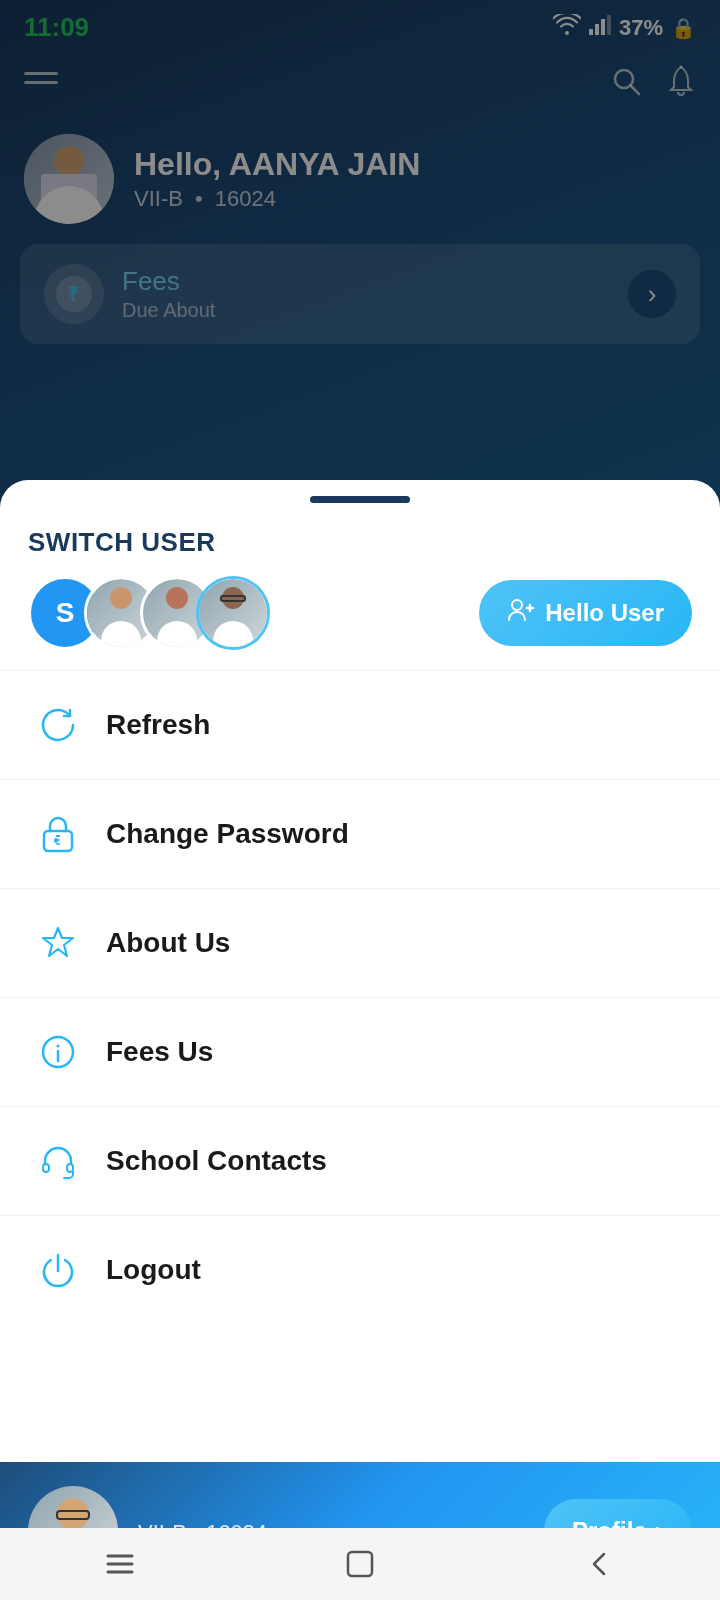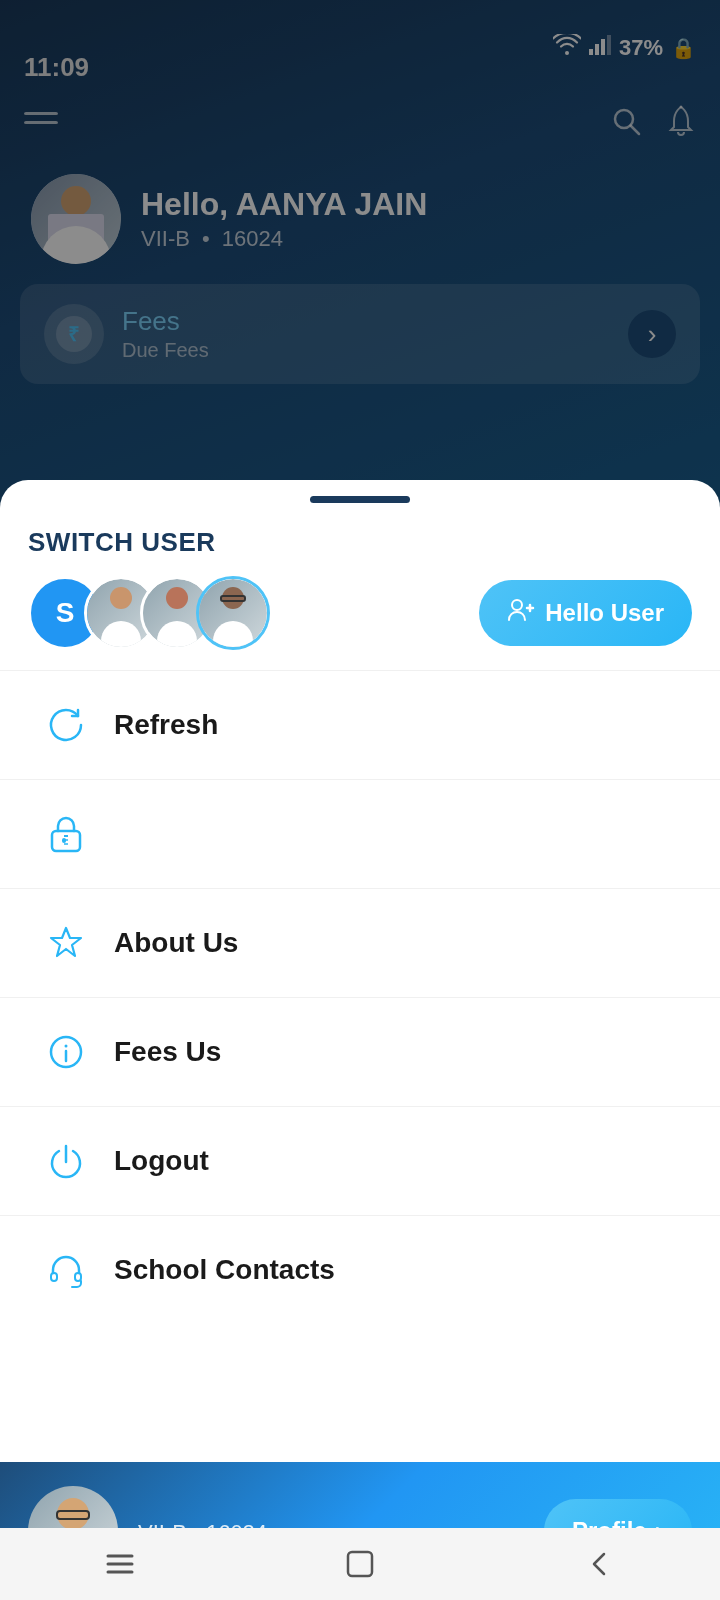--- a/index.html
+++ b/index.html
@@ -27,21 +27,21 @@
       display: flex;
       justify-content: space-between;
       align-items: center;
       padding: 12px 24px;
       color: white;
       font-size: 26px;
       font-weight: 600;
       position: relative;
       z-index: 1;
     }
-    .status-bar-left { color: #e5e5e5; margin-top: 40px; }
+    .status-bar-left { color: #22c55e; }
     .status-bar-right {
       display: flex;
       align-items: center;
       gap: 8px;
       font-size: 22px;
     }
 
     
     .top-nav {
       display: flex;
@@ -52,21 +52,21 @@
       z-index: 1;
     }
     .hamburger-icon { color: rgba(255,255,255,0.7); font-size: 28px; }
     .nav-icons { display: flex; gap: 24px; }
     .nav-icon { color: rgba(255,255,255,0.7); font-size: 28px; }
 
     
     .user-greeting {
       display: flex;
       align-items: center;
-      padding: 20px 31px;
+      padding: 20px 24px;
       position: relative;
       z-index: 1;
     }
     .user-avatar-bg {
       width: 90px; height: 90px;
       border-radius: 50%;
       background: #b0c4d8;
       overflow: hidden;
       margin-right: 20px;
       display: flex; align-items: center; justify-content: center;
@@ -223,21 +223,21 @@
     }
 
     
     .menu-list {
       flex: 1;
       overflow: hidden;
     }
     .menu-item {
       display: flex;
       align-items: center;
-      padding: 28px 40px;
+      padding: 28px 32px;
       border-bottom: 1px solid #f0f0f0;
       cursor: pointer;
     }
     .menu-item:last-child { border-bottom: none; }
     .menu-item-icon {
       width: 52px; height: 52px;
       display: flex; align-items: center; justify-content: center;
       margin-right: 22px;
       color: #29b6f6;
       font-size: 32px;
@@ -411,21 +411,21 @@
 
 <div class="fee-card">
   <div class="fee-icon">
     <svg width="38" height="38" viewBox="0 0 38 38" fill="none">
       <circle cx="19" cy="19" r="18" fill="rgba(255,255,255,0.2)"></circle>
       <text x="19" y="26" text-anchor="middle" fill="#4fc3f7" font-size="20" font-weight="bold">₹</text>
     </svg>
   </div>
   <div class="fee-info">
     <div class="fee-label">Fees</div>
-    <div class="fee-due">Due Fees</div>
+    <div class="fee-due">Due About</div>
   </div>
   <div class="fee-arrow">›</div>
 </div>
 
 <div class="overlay-dim"></div>
 
 <div class="bottom-sheet">
 
   <div class="sheet-handle-bar">
     <div class="sheet-handle"></div>
@@ -490,64 +490,65 @@
       <div class="menu-item-icon">
         <svg width="36" height="38" viewBox="0 0 36 38" fill="none">
           <rect x="4" y="16" width="28" height="20" rx="4" stroke="#29b6f6" stroke-width="2.5" fill="none"></rect>
           <path d="M10 16v-5a8 8 0 0 1 16 0v5" stroke="#29b6f6" stroke-width="2.5" fill="none" stroke-linecap="round"></path>
           <rect x="14" y="23" width="4" height="5" rx="2" fill="#29b6f6"></rect>
           <line x1="16" y1="21" x2="20" y2="21" stroke="#29b6f6" stroke-width="2"></line>
           <line x1="16" y1="25" x2="20" y2="25" stroke="#29b6f6" stroke-width="1.5"></line>
           <line x1="16" y1="29" x2="20" y2="29" stroke="#29b6f6" stroke-width="1.5"></line>
         </svg>
       </div>
+      <span class="menu-item-label">Change Password</span>
     </div>
 
     <div class="menu-item">
       <div class="menu-item-icon">
         <svg width="38" height="38" viewBox="0 0 38 38" fill="none">
           <polygon points="19,4 23,14 34,14 25,21 28,32 19,25 10,32 13,21 4,14 15,14" stroke="#29b6f6" stroke-width="2.2" fill="none" stroke-linejoin="round"></polygon>
         </svg>
       </div>
       <span class="menu-item-label">About Us</span>
     </div>
 
     <div class="menu-item">
       <div class="menu-item-icon">
         <svg width="38" height="38" viewBox="0 0 38 38" fill="none">
           <circle cx="19" cy="19" r="15" stroke="#29b6f6" stroke-width="2.5" fill="none"></circle>
           <circle cx="19" cy="13" r="1.5" fill="#29b6f6"></circle>
           <line x1="19" y1="18" x2="19" y2="28" stroke="#29b6f6" stroke-width="2.5" stroke-linecap="round"></line>
         </svg>
       </div>
       <span class="menu-item-label">Fees Us</span>
-    </div>
-
-    <div class="menu-item">
-      <div class="menu-item-icon">
-        <svg width="38" height="38" viewBox="0 0 38 38" fill="none">
-          <path d="M12 9a14 14 0 1 0 14 0" stroke="#29b6f6" stroke-width="2.5" fill="none" stroke-linecap="round"></path>
-          <line x1="19" y1="4" x2="19" y2="20" stroke="#29b6f6" stroke-width="2.5" stroke-linecap="round"></line>
-        </svg>
-      </div>
-      <span class="menu-item-label">Logout</span>
     </div>
 
     <div class="menu-item">
       <div class="menu-item-icon">
         <svg width="38" height="38" viewBox="0 0 38 38" fill="none">
           <path d="M6 22v-3a13 13 0 0 1 26 0v3" stroke="#29b6f6" stroke-width="2.5" fill="none" stroke-linecap="round"></path>
           <rect x="4" y="22" width="6" height="8" rx="3" stroke="#29b6f6" stroke-width="2" fill="none"></rect>
           <rect x="28" y="22" width="6" height="8" rx="3" stroke="#29b6f6" stroke-width="2" fill="none"></rect>
           <path d="M34 30v2a4 4 0 0 1-4 4h-5" stroke="#29b6f6" stroke-width="2" fill="none" stroke-linecap="round"></path>
         </svg>
       </div>
       <span class="menu-item-label">School Contacts</span>
     </div>
 
+    <div class="menu-item">
+      <div class="menu-item-icon">
+        <svg width="38" height="38" viewBox="0 0 38 38" fill="none">
+          <path d="M12 9a14 14 0 1 0 14 0" stroke="#29b6f6" stroke-width="2.5" fill="none" stroke-linecap="round"></path>
+          <line x1="19" y1="4" x2="19" y2="20" stroke="#29b6f6" stroke-width="2.5" stroke-linecap="round"></line>
+        </svg>
+      </div>
+      <span class="menu-item-label">Logout</span>
+    </div>
+
   </div>
 
   <div class="profile-footer">
     <div class="profile-avatar">
       <div class="pf-head"></div>
       <div class="pf-body"></div>
       <div class="pf-glasses"></div>
     </div>
     <div class="profile-info">
       <div class="profile-sub">

